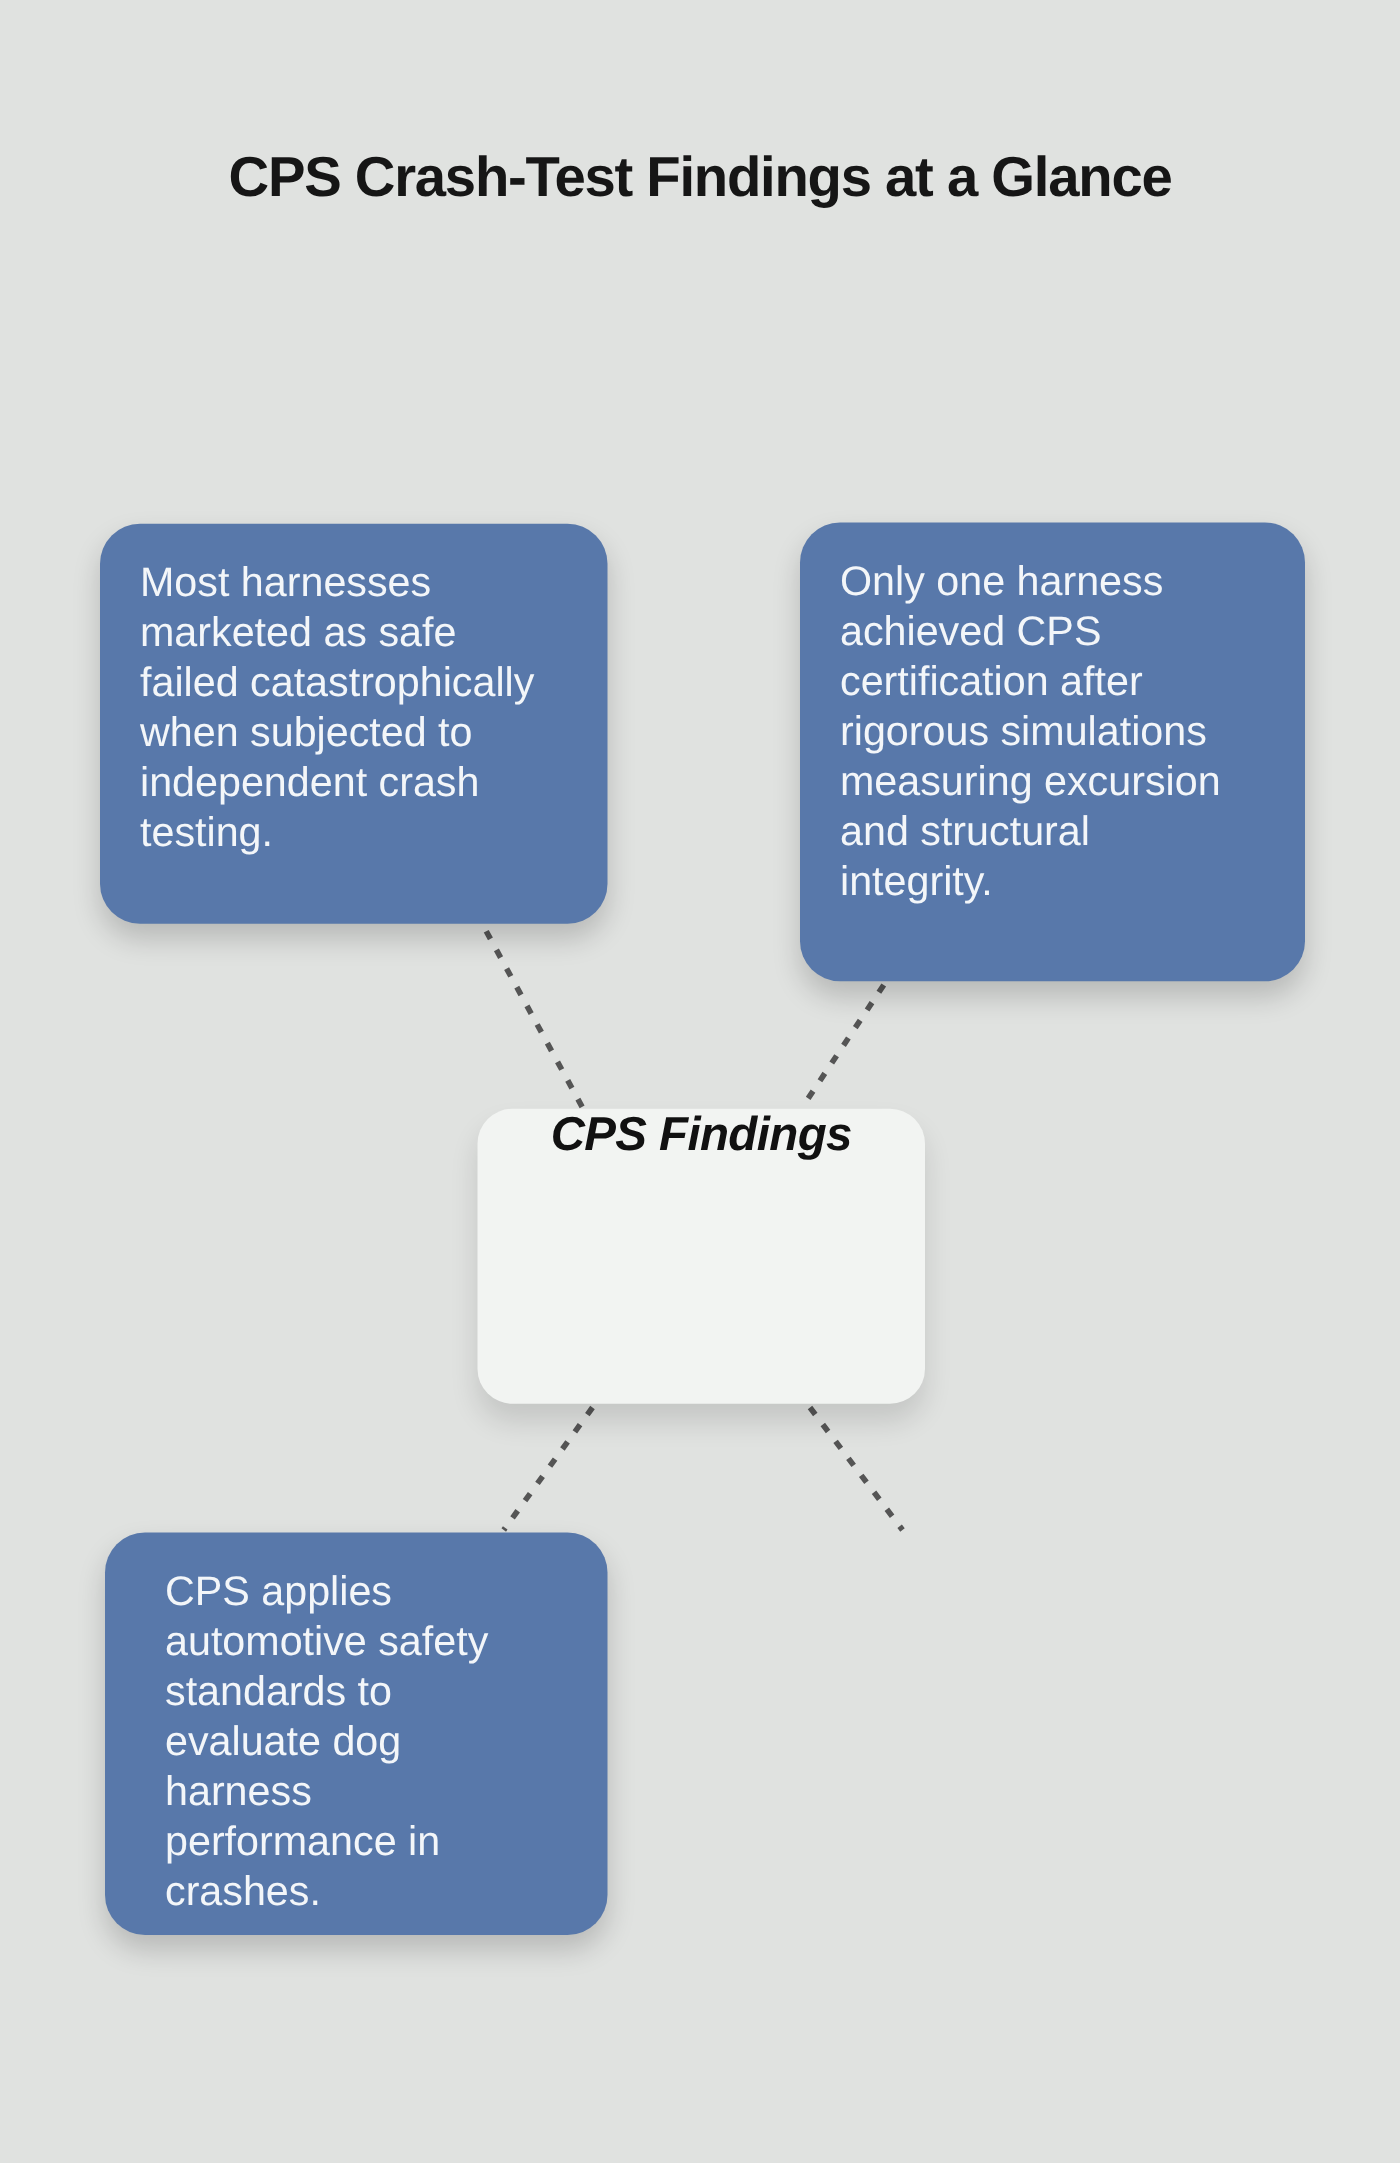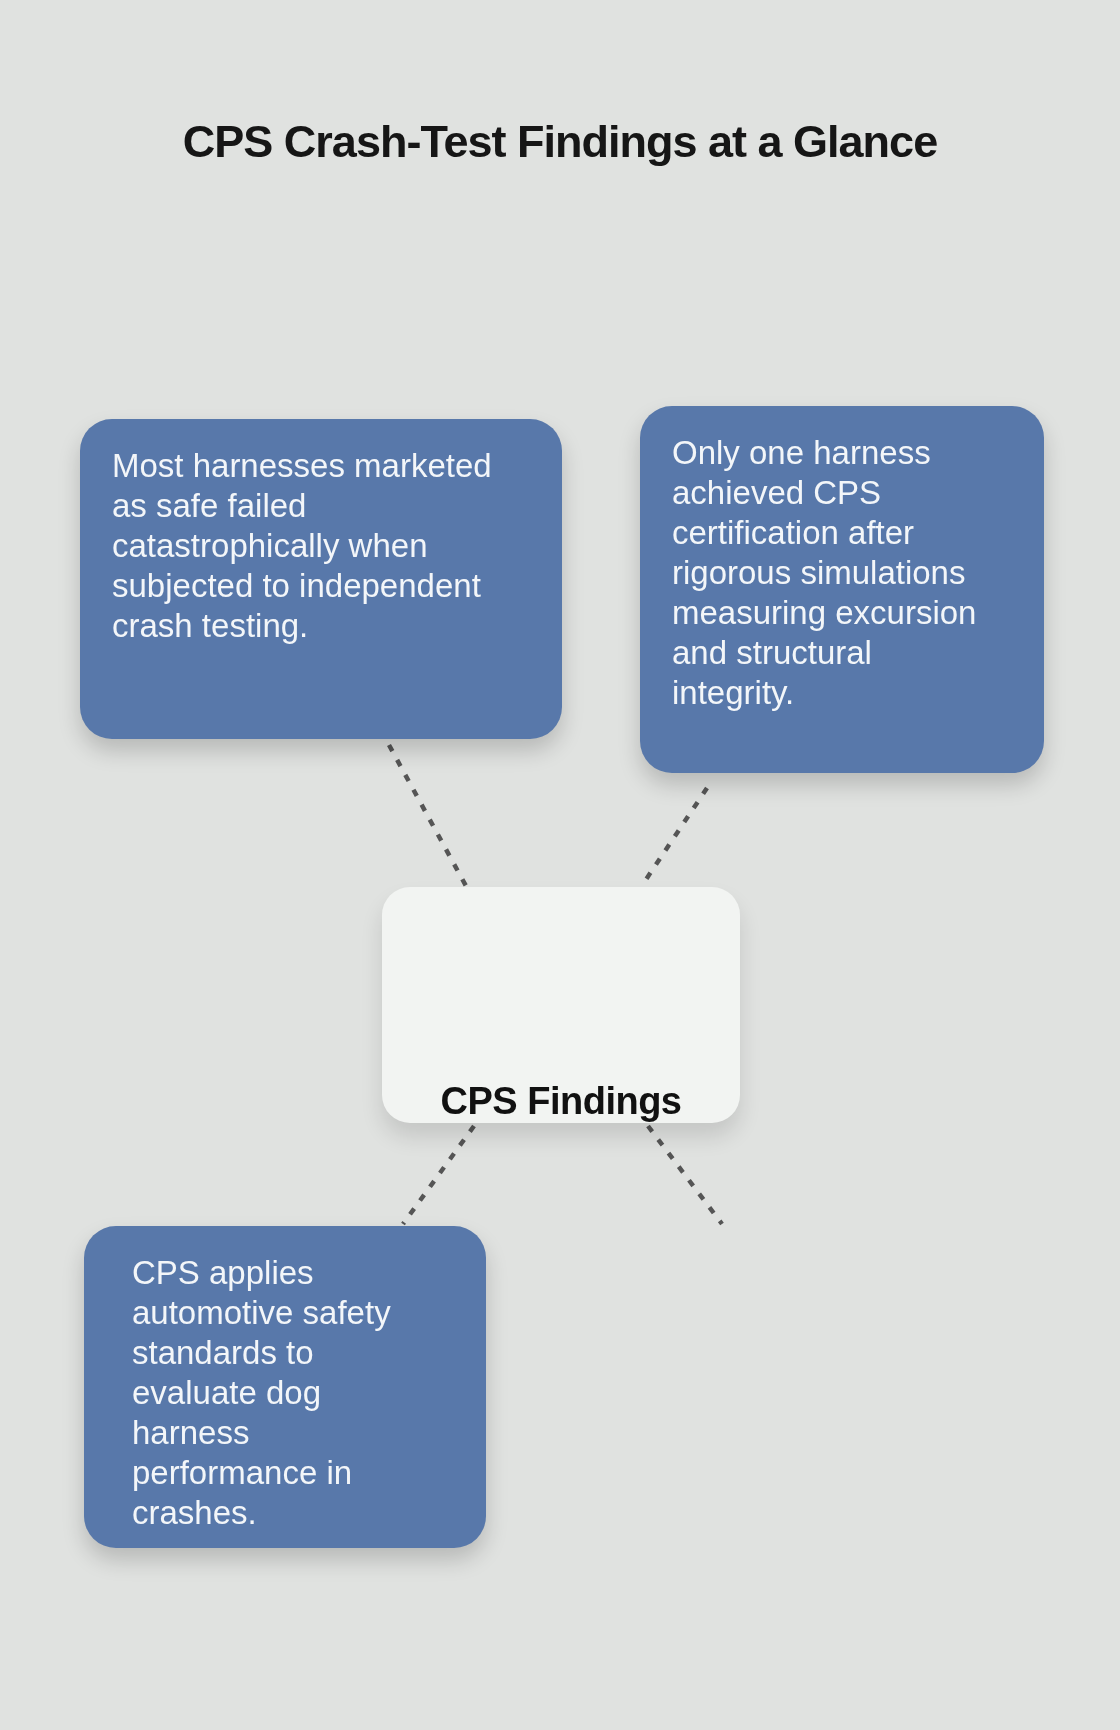--- a/index.html
+++ b/index.html
@@ -53,37 +53,38 @@
     box-shadow: 0 12px 22px rgba(0, 0, 0, 0.18);
   }
 
   .node p {
     font-size: 33px;
     line-height: 40px;
     font-weight: 400;
     color: #f3f6f9;
   }
 
-  .node-top-left     { left: 80px;  top: 419px;  width: 482px; height: 320px; }
-  .node-top-right    { left: 640px; top: 406px;  width: 404px; height: 367px; }
+  .node-top-left     { left: 80px;  top: 419px;  width: 406px; height: 320px; }
+  .node-top-right    { left: 640px; top: 418px;  width: 404px; height: 367px; }
   .node-bottom-left  { left: 84px;  top: 1226px; width: 402px; height: 322px; padding-left: 48px; }
   .node-bottom-right { left: 640px; top: 1227px; width: 404px; height: 322px; }
 
   .center-node {
     position: absolute;
     left: 382px;
     top: 887px;
     width: 358px;
     height: 236px;
     background: #f2f4f2;
     border-radius: 28px;
     box-shadow: 0 14px 22px rgba(0, 0, 0, 0.12);
     display: flex;
-    align-items: flex-end;
+    align-items: flex-start;
     justify-content: center;
+    font-style: italic;
   }
 
   .center-node span {
     font-size: 38px;
     font-weight: 700;
     letter-spacing: -0.5px;
     color: #111111;
   }
 </style>
 </head>

